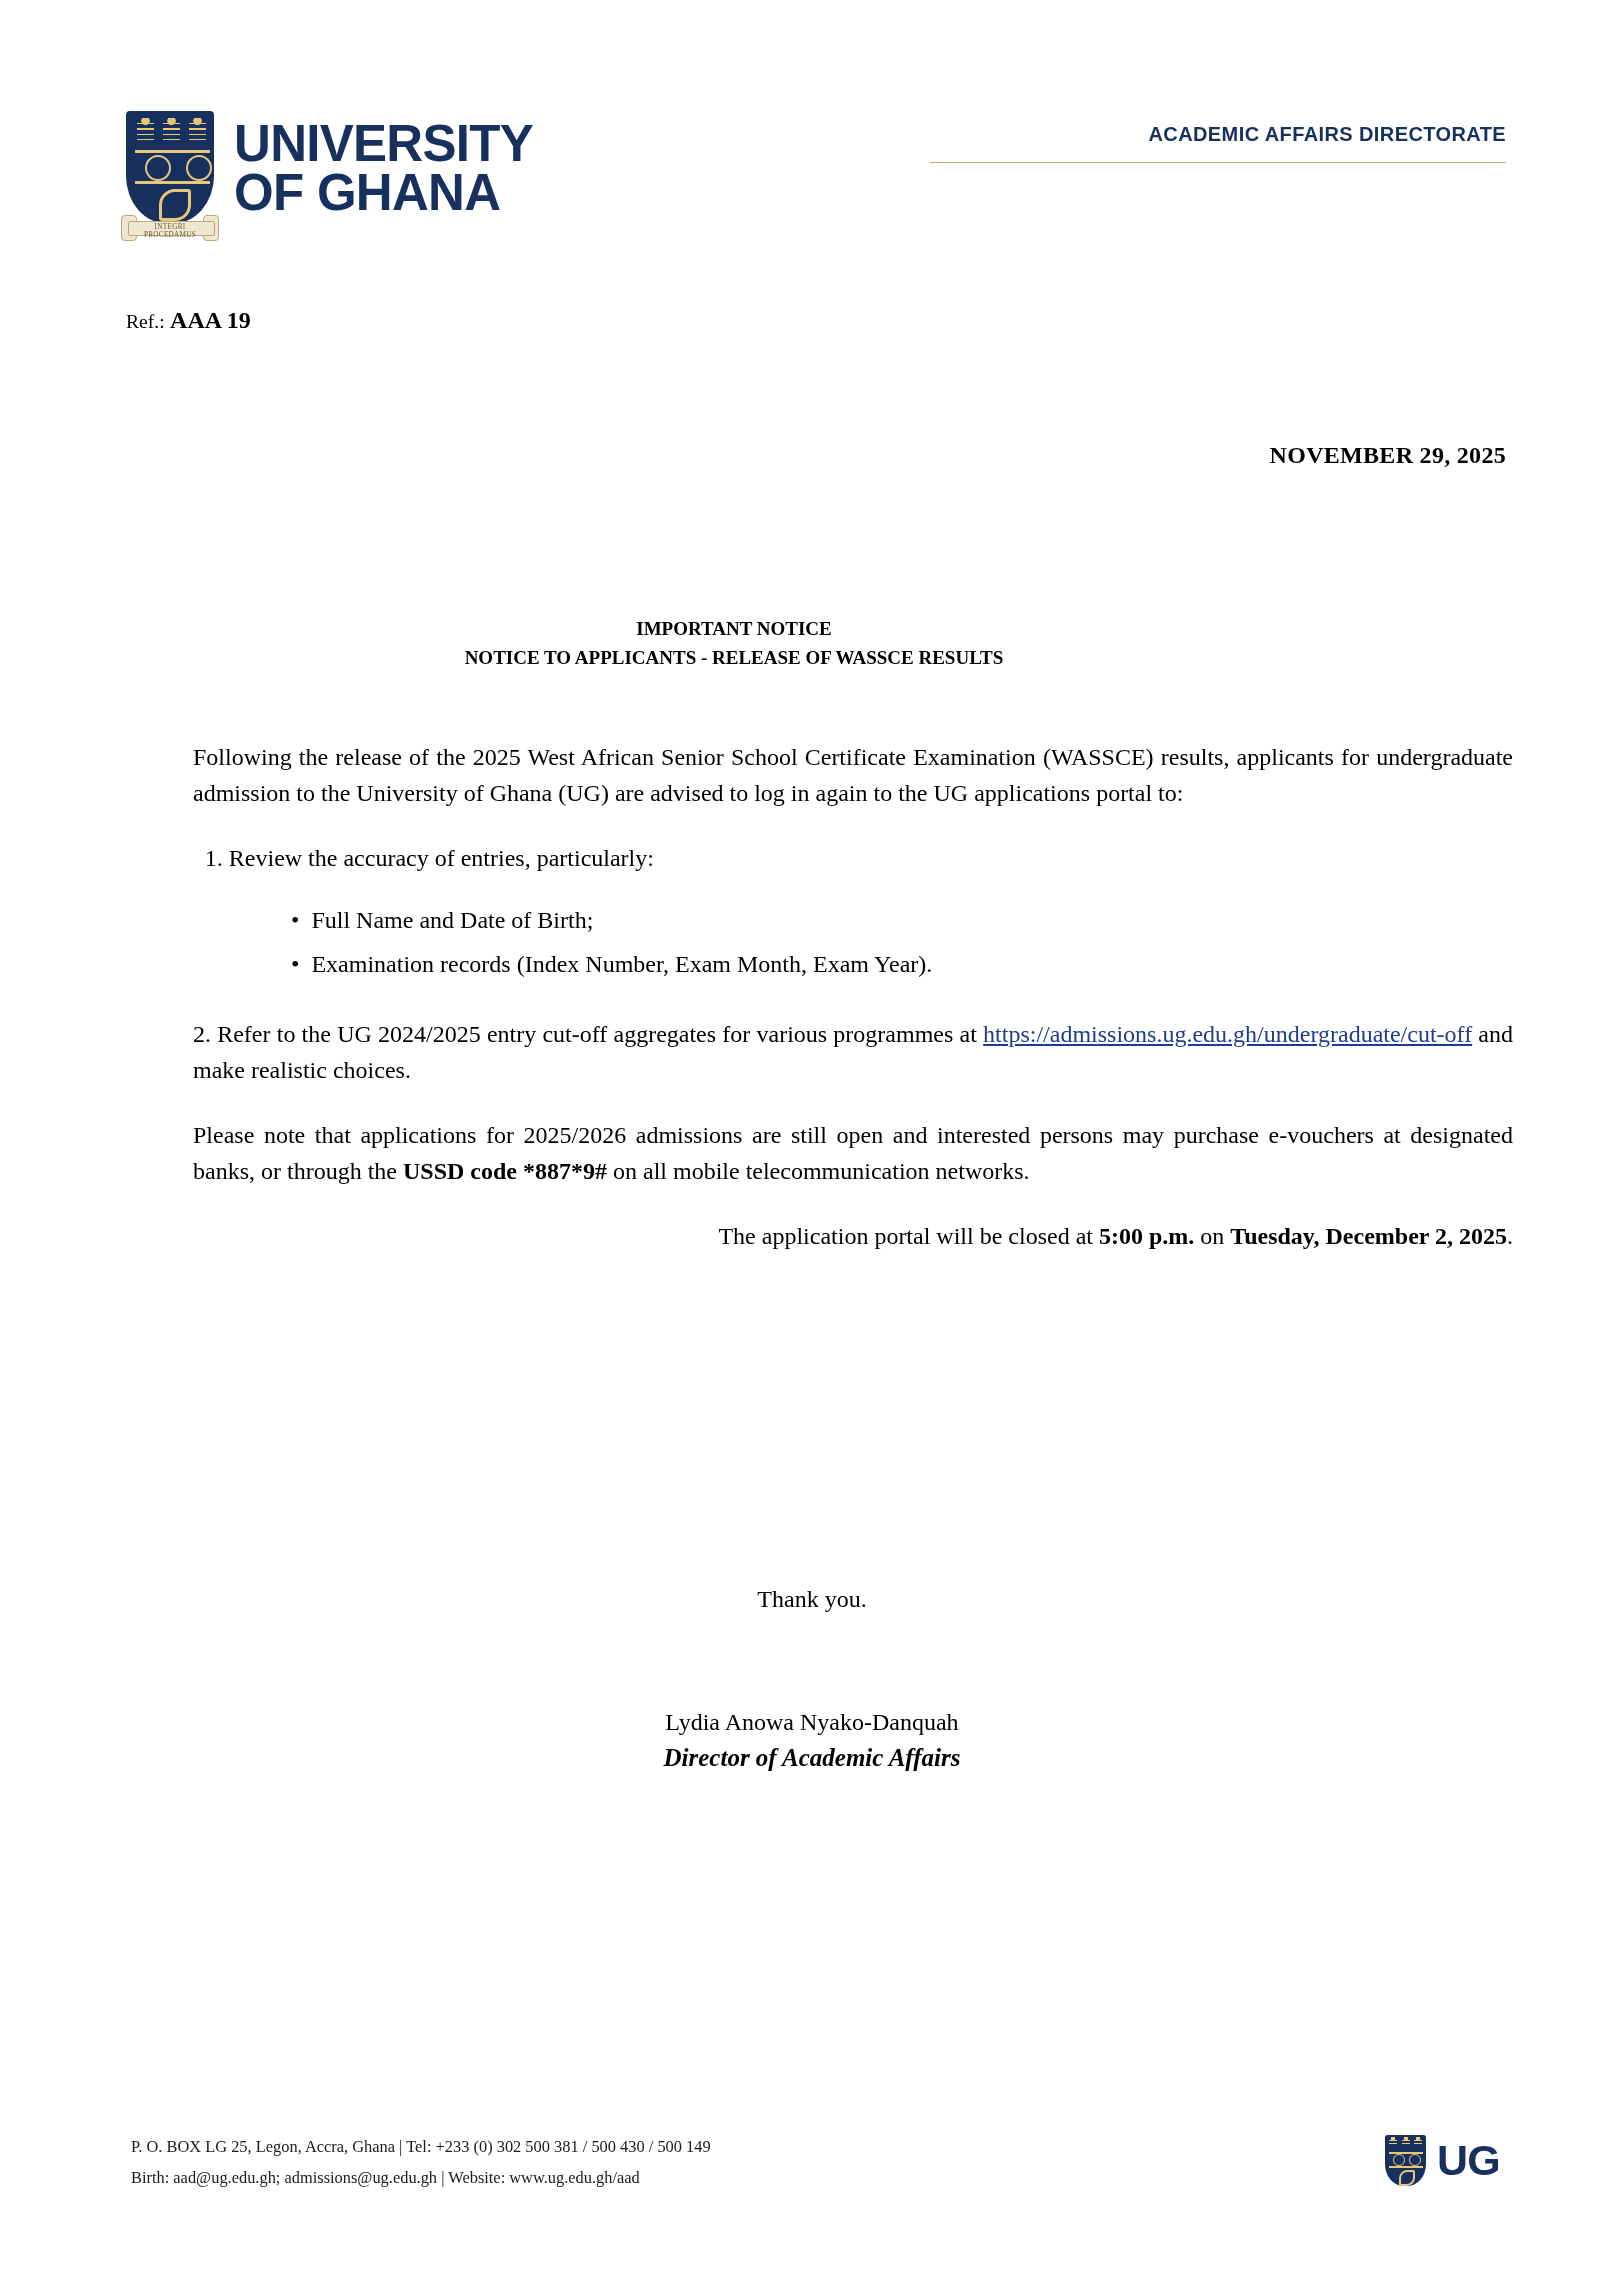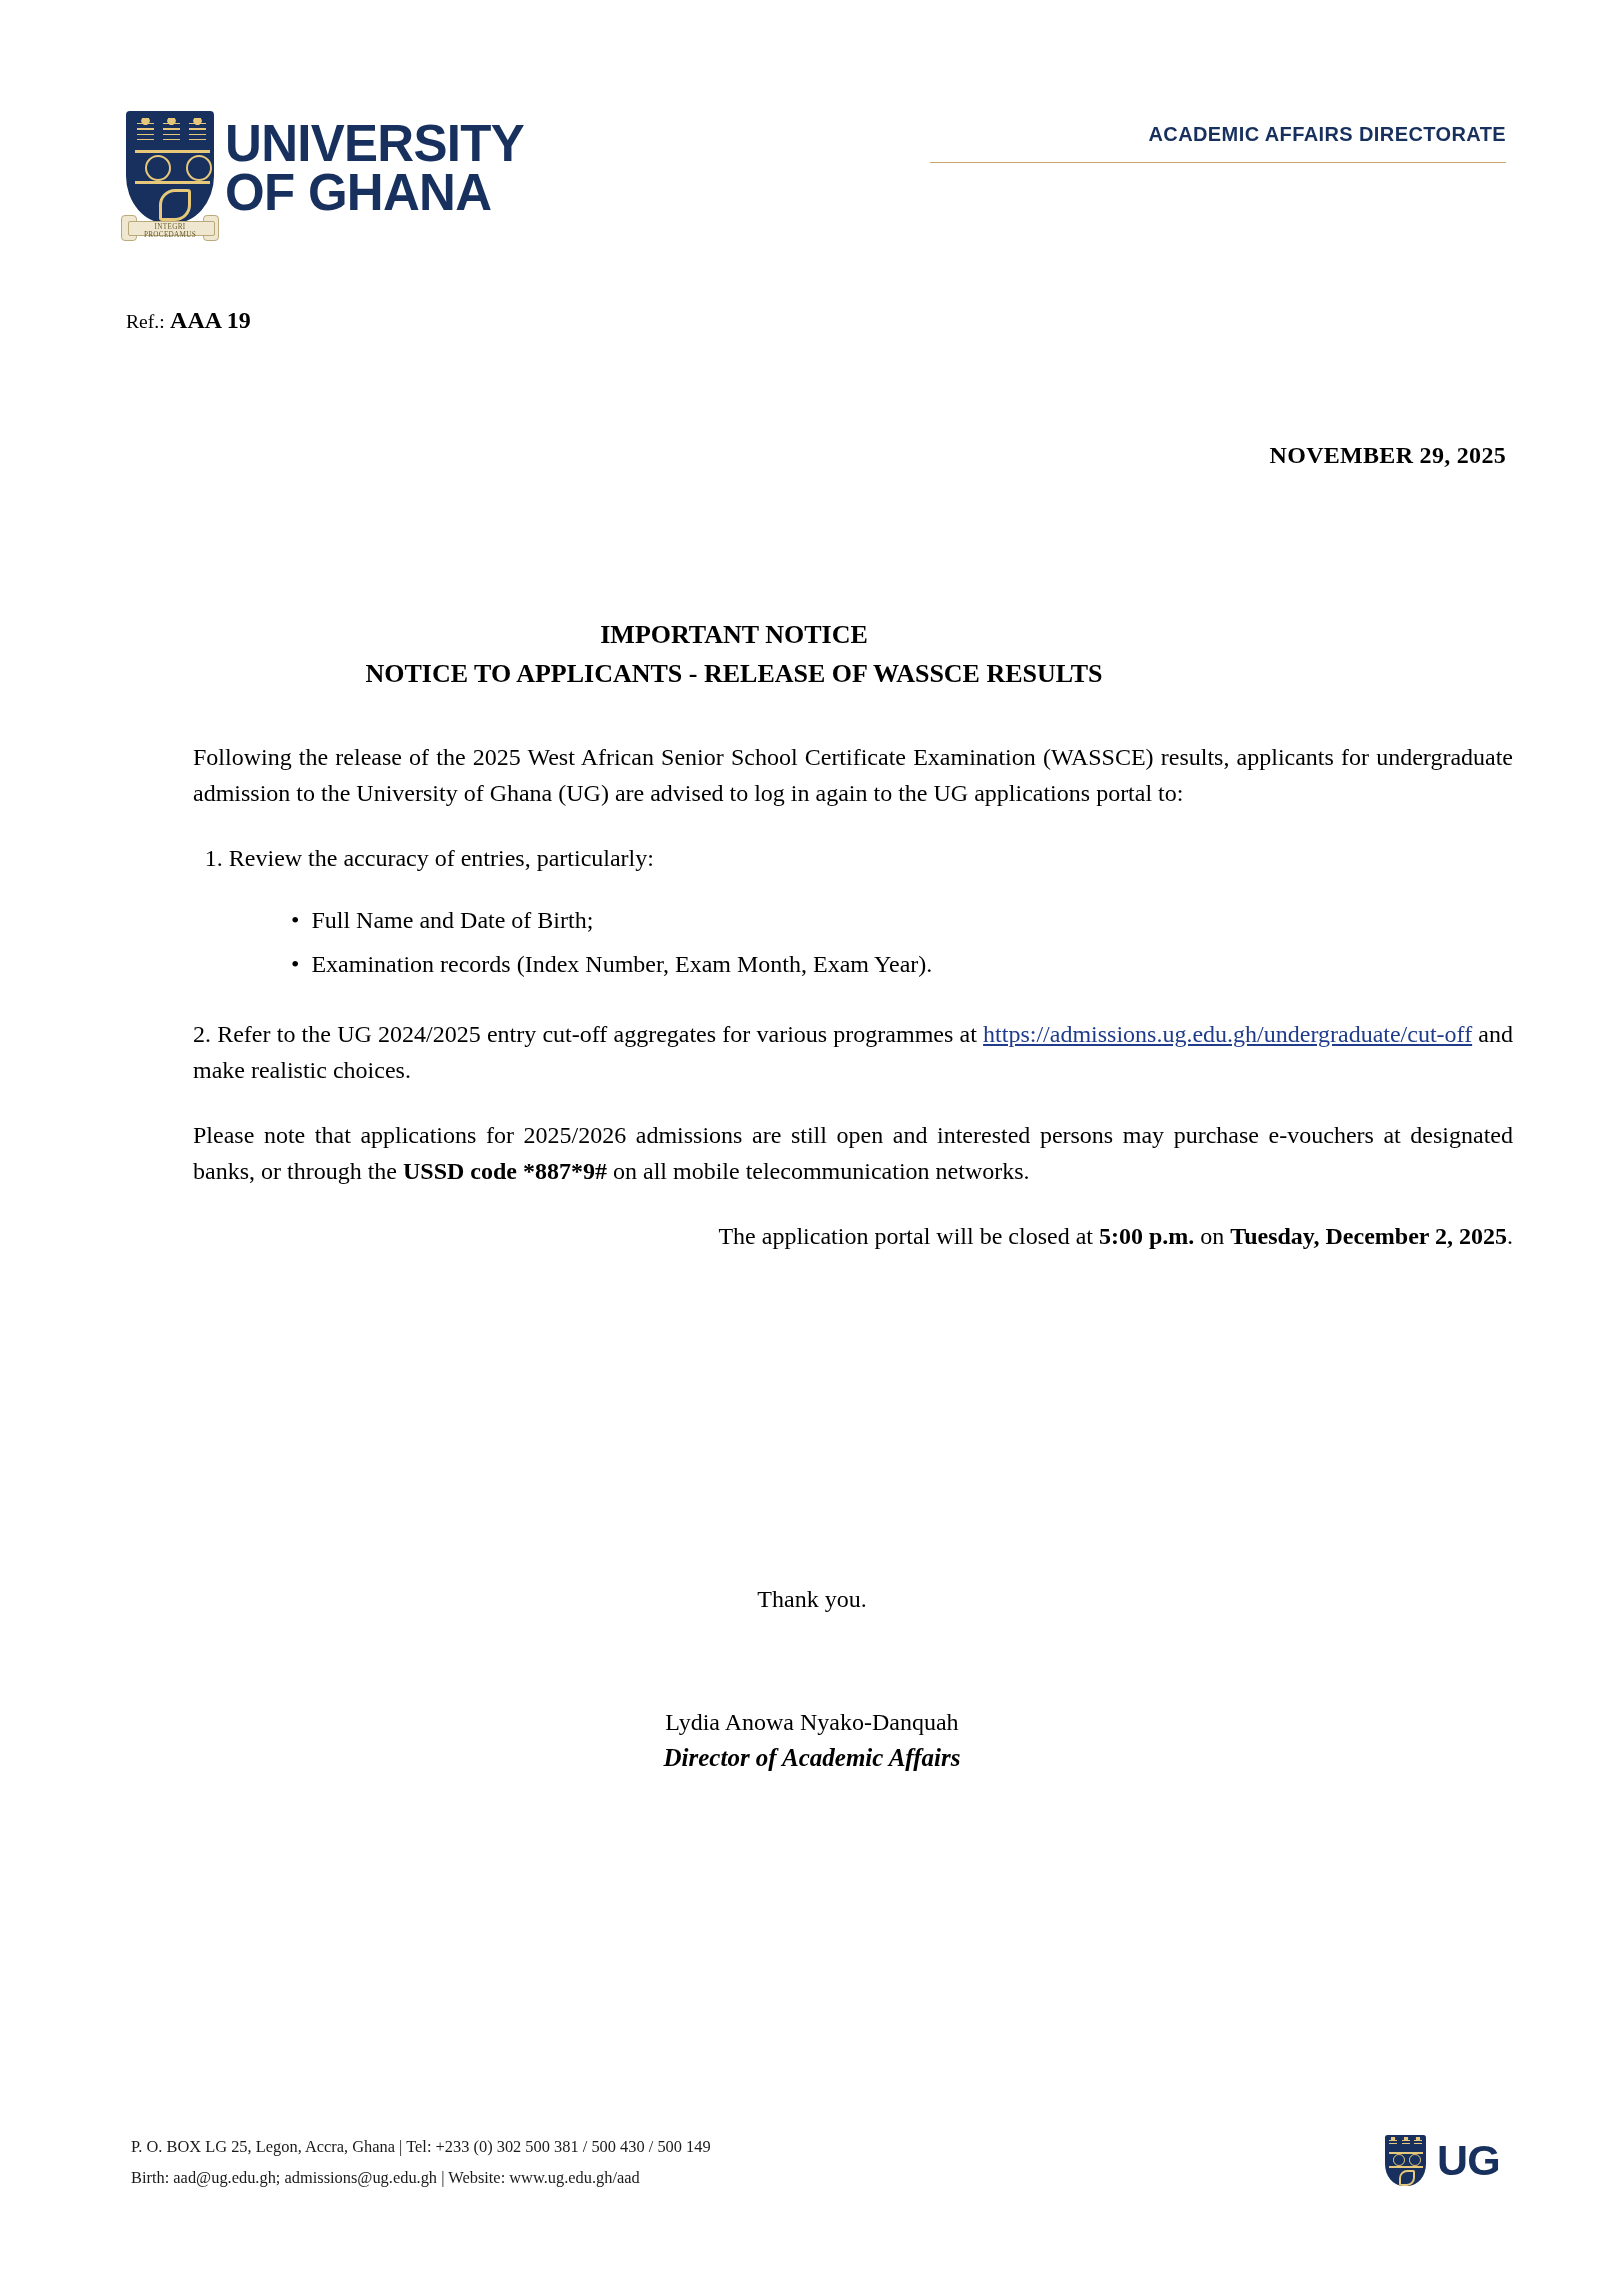--- a/index.html
+++ b/index.html
@@ -136,21 +136,21 @@
     left: 10.5px;
     top: 8.5px;
     width: 77px;
     text-align: center;
     font-size: 7.2px;
     letter-spacing: 0.3px;
     color: #6a5a2e;
     font-family: "Liberation Serif", serif;
   }
   .wordmark {
-    margin-left: 6px;
+    margin-left: 15px;
     margin-top: 9.2px;
     font-family: "Liberation Sans", sans-serif;
     font-weight: bold;
     color: #17305e;
     font-size: 51px;
     line-height: 0.95;
     letter-spacing: -0.7px;
   }
   .wordmark .line2 { display: block; }
 
@@ -194,21 +194,21 @@
   }
 
   
   .titles {
     position: absolute;
     left: 0;
     top: 615px;
     width: 1468px;
     text-align: center;
     font-weight: bold;
-    font-size: 26px;
+    font-size: 19px;
     line-height: 1.5;
   }
 
   
   .body-col {
     position: absolute;
     left: 149px;
     top: 739px;
     width: 1320px;
     font-size: 24px;

